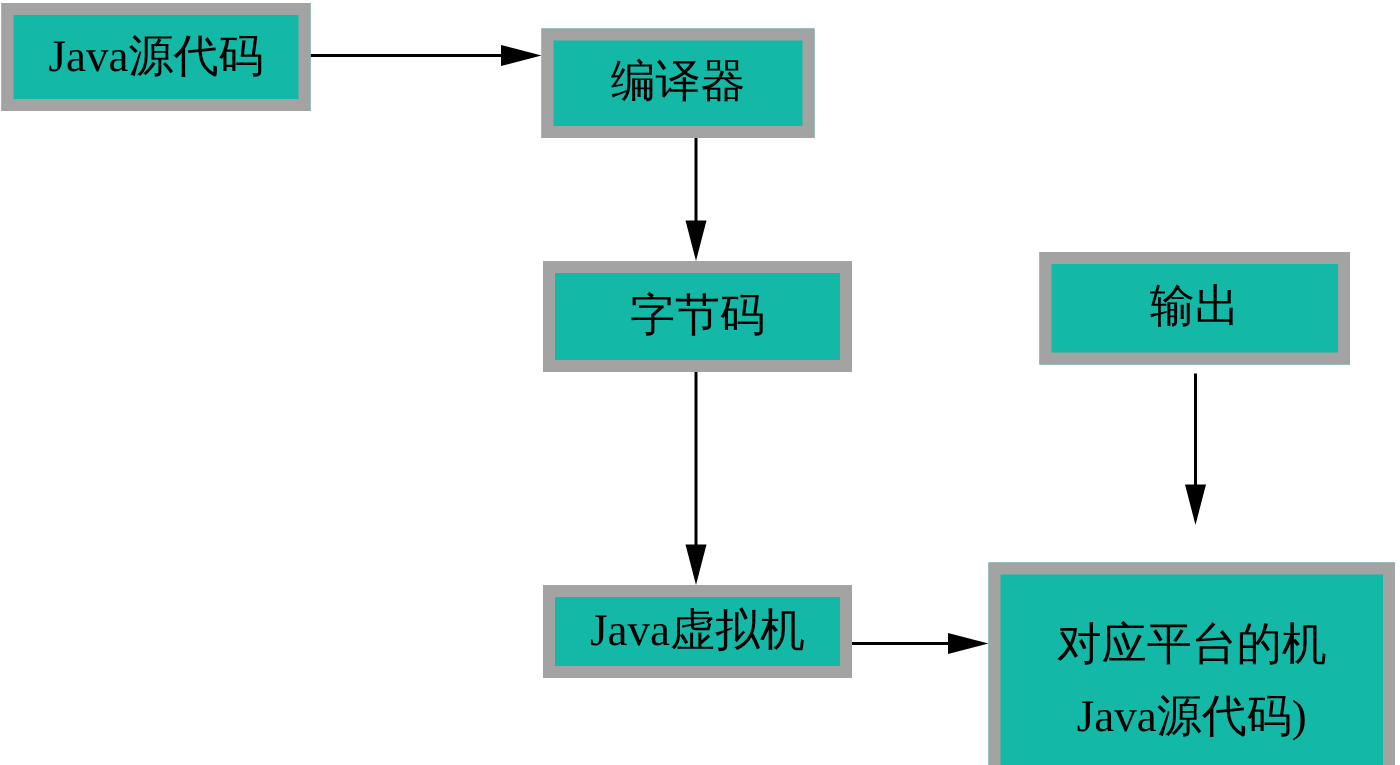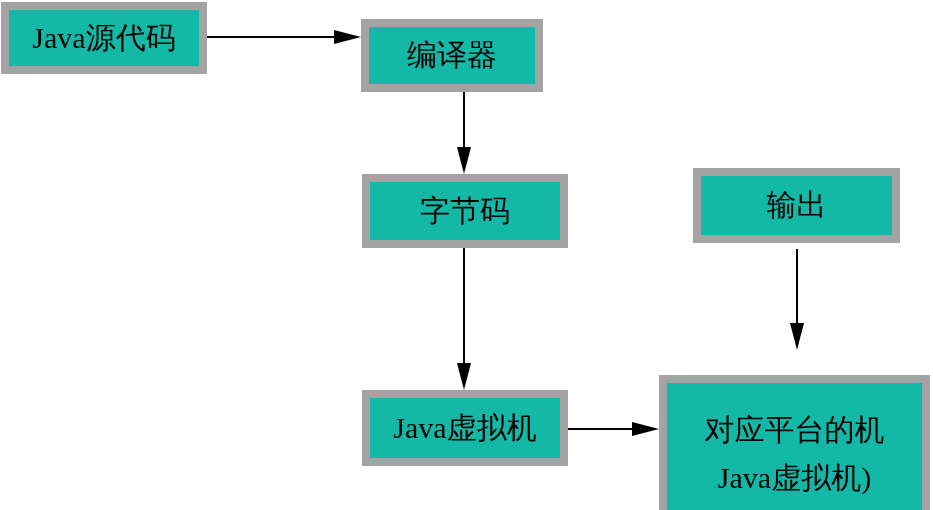--- a/index.html
+++ b/index.html
@@ -34,21 +34,21 @@
     justify-content: center;
     font-size: 30px;
     line-height: 1.15;
     text-align: right;
     white-space: nowrap;
   }
   .node-java-source { left: 1px;   top: 2px;   width: 206px; height: 72px; }
   .node-compiler    { left: 361px; top: 2px;   width: 182px; height: 73px; margin-top: 17px; }
   .node-bytecode    { left: 362px; top: 174px; width: 206px; height: 74px; }
   .node-output      { left: 693px; top: 168px; width: 207px; height: 75px; }
-  .node-jvm         { left: 362px; top: 390px; width: 206px; height: 76px; }
+  .node-jvm         { left: 362px; top: 390px; width: 206px; height: 62px; }
   .node-machine     { left: 659px; top: 350px; width: 271px; height: 157px; font-size: 30px; line-height: 48px; margin-top: 25px; }
 </style>
 </head>
 <body>
 
 <div class="canvas">
 
   <svg class="arrows" width="933" height="510" viewBox="0 0 933 510" xmlns="http://www.w3.org/2000/svg">
 
     <g>
@@ -92,16 +92,16 @@
   <div class="node node-output">
     <span>输出</span>
   </div>
 
   <div class="node node-jvm">
     <span>Java虚拟机</span>
   </div>
 
   <div class="node node-machine">
     <span>对应平台的机</span>
-    <span>Java虚拟机)</span>
+    <span>Java源代码)</span>
   </div>
 
 </div>
 
 </body></html>

